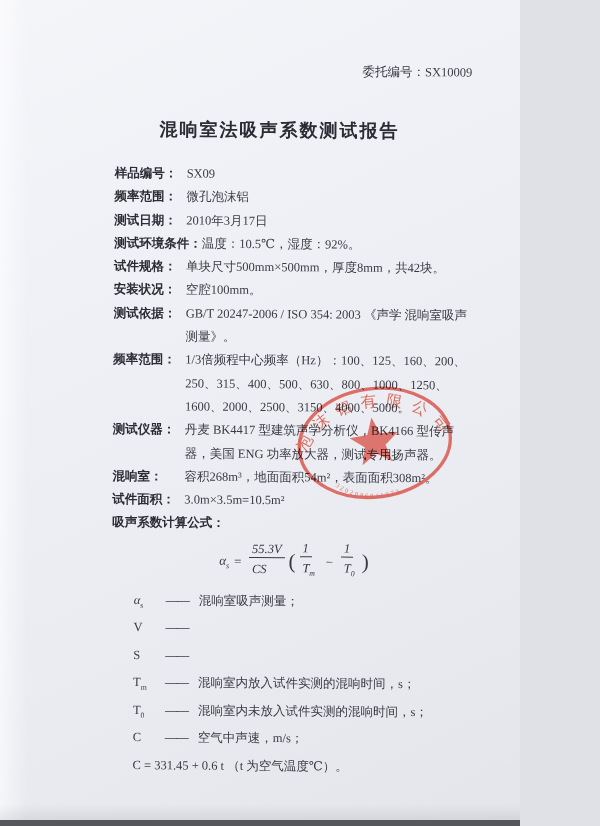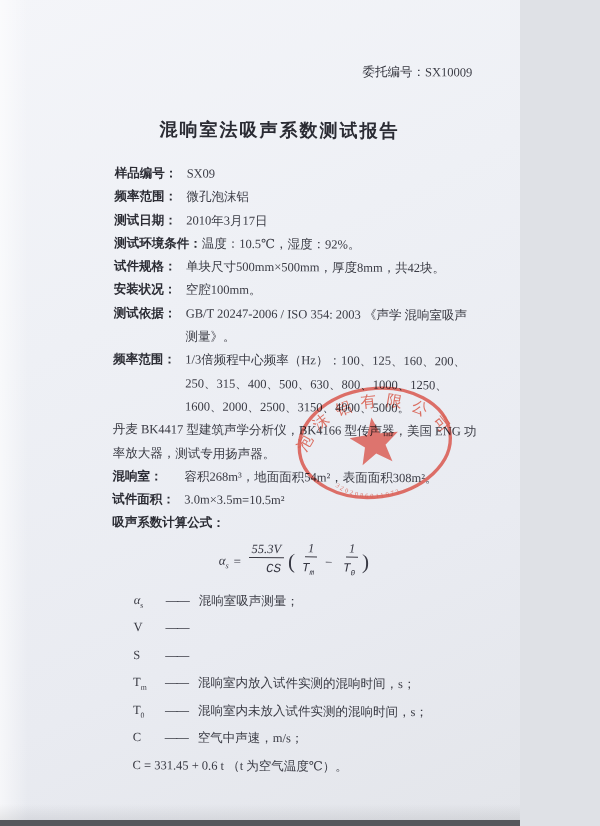--- a/index.html
+++ b/index.html
@@ -43,25 +43,25 @@
   .f-row{display:flex;line-height:23.3px;}
   .f-label{font-weight:bold;white-space:nowrap;min-width:72px;color:#2b2c34;}
   .f-value{flex:1;color:#3a3b44;}
   .formula-row{
     margin-top:4px;height:44px;
     display:flex;align-items:center;justify-content:center;
     font-size:13px;font-style:italic;color:#383944;
   }
   .formula-row .gap{margin:0 4px;}
   .frac{
-    display:inline-flex;flex-direction:column;align-items:flex-end;
+    display:inline-flex;flex-direction:column;align-items:flex-start;
     vertical-align:middle;line-height:1.25;font-size:12.5px;margin:0 3px;
   }
   .frac .num{padding:0 3px;border-bottom:1px solid #3a3a44;}
-  .frac .den{padding:4px 3px;font-family:Liberation Mono, monospace;}
+  .frac .den{padding:4px 3px;}
   .paren{font-size:21px;font-style:normal;margin:0 1px;}
   sub{font-size:.62em;}
   .defs{margin-top:6px;font-size:12.5px;color:#3a3b44;margin-left:22px;}
   .def-row{display:flex;line-height:23px;}
   .def-sym{min-width:32px;}
   .def-dash{margin-right:10px;letter-spacing:-1px;}
   .c-line{line-height:23px;}
   .footer{
     margin-top:46px;text-align:center;font-size:12px;color:#40414b;
     transform:translateX(-38px);
@@ -115,20 +115,21 @@
           </div>
         <div class="f-row">
             <span class="f-label">测试依据：</span>
             <div class="f-value">GB/T 20247-2006 / ISO 354: 2003 《声学  混响室吸声测量》。</div>
           </div>
         <div class="f-row">
             <span class="f-label">频率范围：</span>
             <div class="f-value">1/3倍频程中心频率（Hz）：100、125、160、200、250、315、400、500、630、800、1000、1250、1600、2000、2500、3150、4000、5000。</div>
           </div>
         <div class="f-row">
+            <span class="f-label">测试仪器：</span>
             <div class="f-value">丹麦 BK4417 型建筑声学分析仪，BK4166 型传声器，美国 ENG 功率放大器，测试专用扬声器。</div>
           </div>
         <div class="f-row">
             <span class="f-label">混响室：</span>
             <div class="f-value">容积268m³，地面面积54m²，表面面积308m²。</div>
           </div>
         <div class="f-row">
             <span class="f-label">试件面积：</span>
             <div class="f-value">3.0m×3.5m=10.5m²</div>
           </div>

